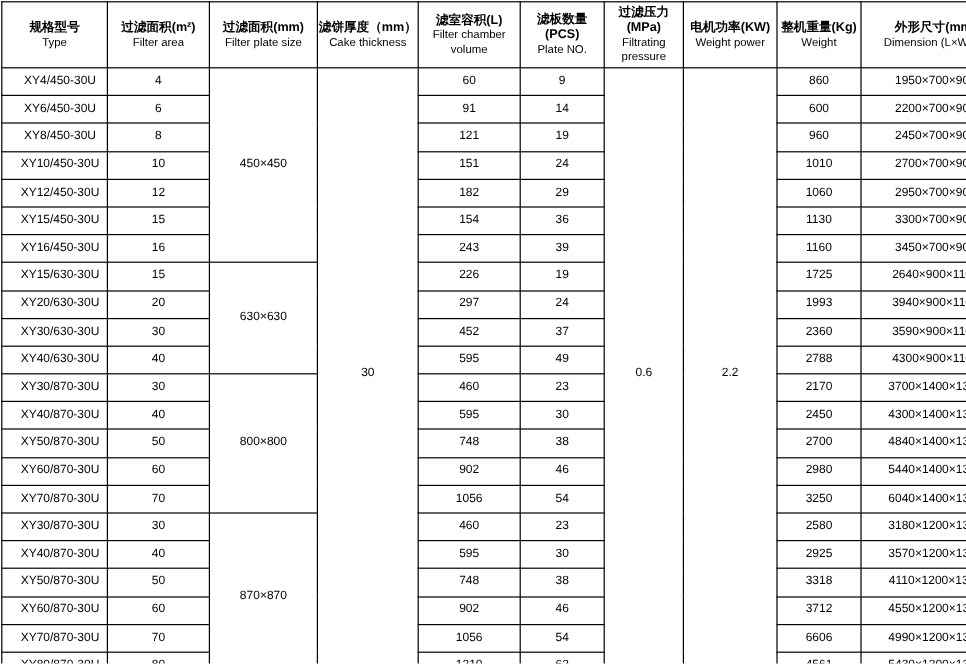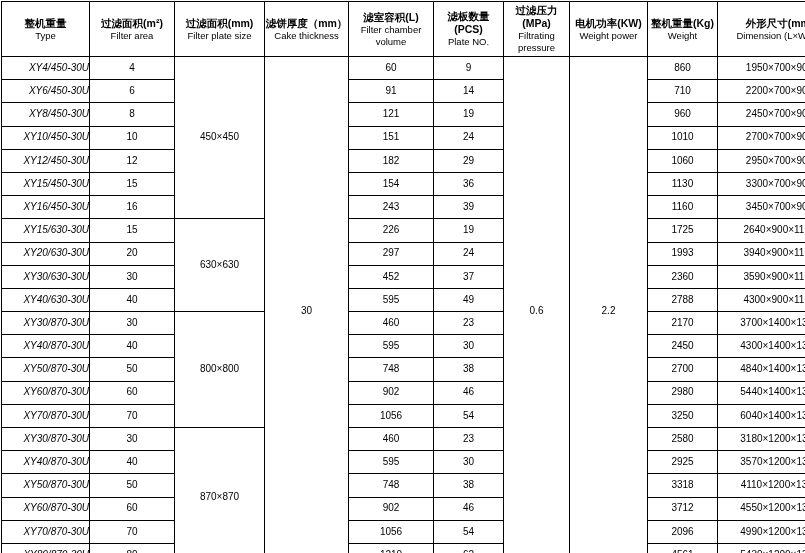--- a/index.html
+++ b/index.html
@@ -39,23 +39,22 @@
   }
   .hdr-en {
     font-size: 9.5px;
     display: block;
   }
   .spec-table tbody td {
     height: 22.2px;
     font-size: 10px;
   }
   td.type-cell {
-    text-align: right;
+    text-align: center;
     padding-left: 9px;
-    font-style: italic;
   }
   td.merged {
     font-size: 10.5px;
   }
   col.c-type  { width: 88px; }
   col.c-area  { width: 85px; }
   col.c-plate { width: 90px; }
   col.c-cake  { width: 84px; }
   col.c-cham  { width: 85px; }
   col.c-no    { width: 70px; }
@@ -76,21 +75,21 @@
     <col class="c-cham">
       <col class="c-no">
       <col class="c-press">
       <col class="c-motor">
     <col class="c-weight">
       <col class="c-dim">
   </colgroup>
   <thead>
     <tr>
       <th>
-        <span class="hdr-cn">整机重量</span>
+        <span class="hdr-cn">规格型号</span>
         <span class="hdr-en">Type</span>
       </th>
       <th>
         <span class="hdr-cn">过滤面积(m²)</span>
         <span class="hdr-en">Filter area</span>
       </th>
       <th>
         <span class="hdr-cn">过滤面积(mm)</span>
         <span class="hdr-en">Filter plate size</span>
       </th>
@@ -135,21 +134,21 @@
         <td class="merged" rowspan="22">0.6</td>
         <td class="merged" rowspan="22">2.2</td>
         <td>860</td>
         <td>1950×700×900</td>
       </tr>
       <tr>
         <td class="type-cell">XY6/450-30U</td>
         <td>6</td>
         <td>91</td>
         <td>14</td>
-        <td>710</td>
+        <td>600</td>
         <td>2200×700×900</td>
       </tr>
       <tr>
         <td class="type-cell">XY8/450-30U</td>
         <td>8</td>
         <td>121</td>
         <td>19</td>
         <td>960</td>
         <td>2450×700×900</td>
       </tr>
@@ -290,21 +289,21 @@
         <td>902</td>
         <td>46</td>
         <td>3712</td>
         <td>4550×1200×1300</td>
       </tr>
       <tr>
         <td class="type-cell">XY70/870-30U</td>
         <td>70</td>
         <td>1056</td>
         <td>54</td>
-        <td>2096</td>
+        <td>6606</td>
         <td>4990×1200×1300</td>
       </tr>
       <tr>
         <td class="type-cell">XY80/870-30U</td>
         <td>80</td>
         <td>1210</td>
         <td>62</td>
         <td>4561</td>
         <td>5430×1200×1300</td>
       </tr>

